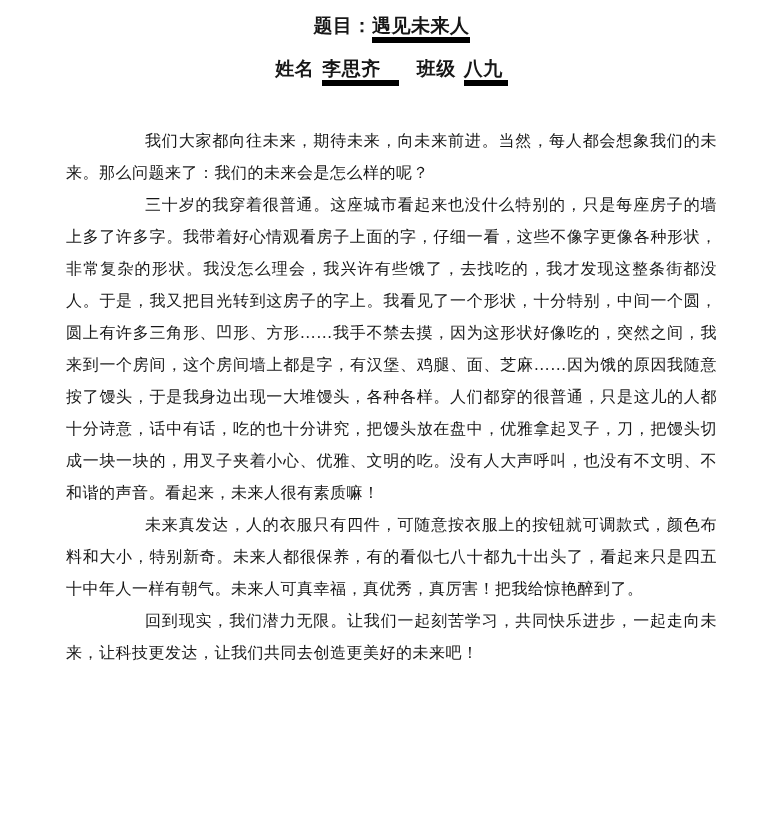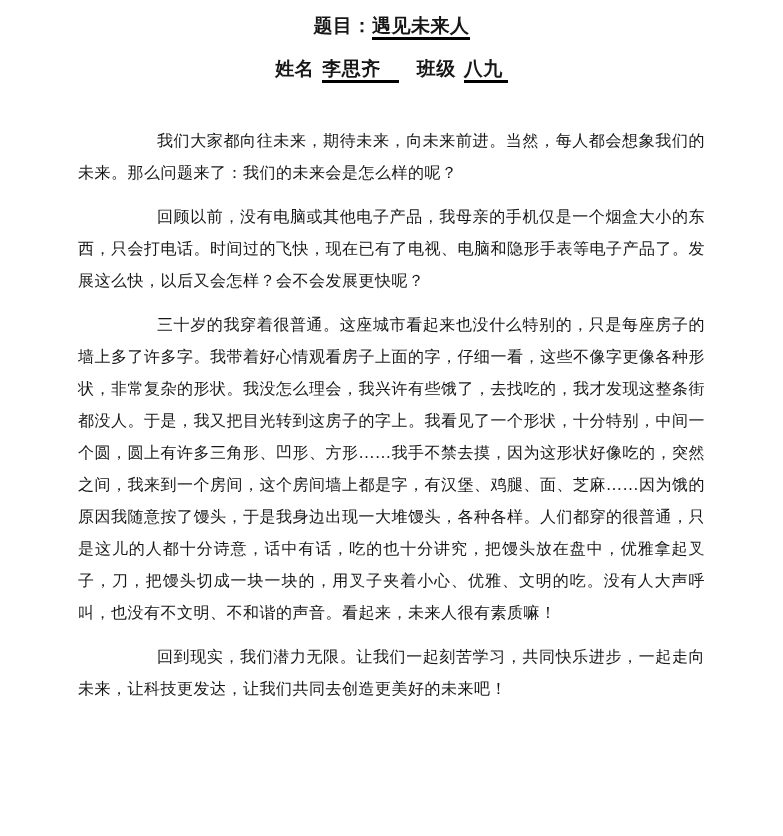--- a/index.html
+++ b/index.html
@@ -27,21 +27,21 @@
     font-size: 19px;
     font-weight: 600;
     letter-spacing: 0.5px;
   }
   .header .hline {
     line-height: 24px;
     margin-bottom: 19px;
     white-space: nowrap;
   }
   .u {
-    border-bottom: 3px solid #000000;
+    border-bottom: 6px solid #000000;
     padding-bottom: 1px;
   }
   .u-name {
     padding-right: 18px;   
   }
   .u-class {
     padding-right: 5px;
   }
   .seg-gap {
     display: inline-block;
@@ -53,21 +53,21 @@
   }
   
   .essay {
     margin-top: 44px;
     font-size: 16px;
     line-height: 32px;
     letter-spacing: 0.5px;
     text-align: justify;
   }
   .essay p {
-    margin: 12px;
+    margin: 0;
     padding: 0;
     text-indent: 79px;
   }
 </style>
 </head>
 <body>
 
 <div class="page">
 
   <div class="header">
@@ -78,18 +78,18 @@
 
     <div class="hline">
       <span>姓名</span><span class="lbl-gap"></span><span class="u u-name">李思齐</span><span class="seg-gap"></span><span>班级</span><span class="lbl-gap"></span><span class="u u-class">八九</span>
     </div>
 
 
   </div>
 
   <div class="essay">
     <p>我们大家都向往未来，期待未来，向未来前进。当然，每人都会想象我们的未来。那么问题来了：我们的未来会是怎么样的呢？</p>
-    <p>回顾以前，没有电脑或其他电子产品，我母亲的手机仅是一个烟盒大小的东西，只会打电话。时间过的飞快，现在已有了电视、电脑和隐形手表等电子产品了。发展这么快，以后又会怎样？会不会发展更快呢？</p>
     <p>三十岁的我穿着很普通。这座城市看起来也没什么特别的，只是每座房子的墙上多了许多字。我带着好心情观看房子上面的字，仔细一看，这些不像字更像各种形状，非常复杂的形状。我没怎么理会，我兴许有些饿了，去找吃的，我才发现这整条街都没人。于是，我又把目光转到这房子的字上。我看见了一个形状，十分特别，中间一个圆，圆上有许多三角形、凹形、方形……我手不禁去摸，因为这形状好像吃的，突然之间，我来到一个房间，这个房间墙上都是字，有汉堡、鸡腿、面、芝麻……因为饿的原因我随意按了馒头，于是我身边出现一大堆馒头，各种各样。人们都穿的很普通，只是这儿的人都十分诗意，话中有话，吃的也十分讲究，把馒头放在盘中，优雅拿起叉子，刀，把馒头切成一块一块的，用叉子夹着小心、优雅、文明的吃。没有人大声呼叫，也没有不文明、不和谐的声音。看起来，未来人很有素质嘛！</p>
+    <p>未来真发达，人的衣服只有四件，可随意按衣服上的按钮就可调款式，颜色布料和大小，特别新奇。未来人都很保养，有的看似七八十都九十出头了，看起来只是四五十中年人一样有朝气。未来人可真幸福，真优秀，真厉害！把我给惊艳醉到了。</p>
     <p>回到现实，我们潜力无限。让我们一起刻苦学习，共同快乐进步，一起走向未来，让科技更发达，让我们共同去创造更美好的未来吧！</p>
   </div>
 
 </div>
 
 </body></html>

